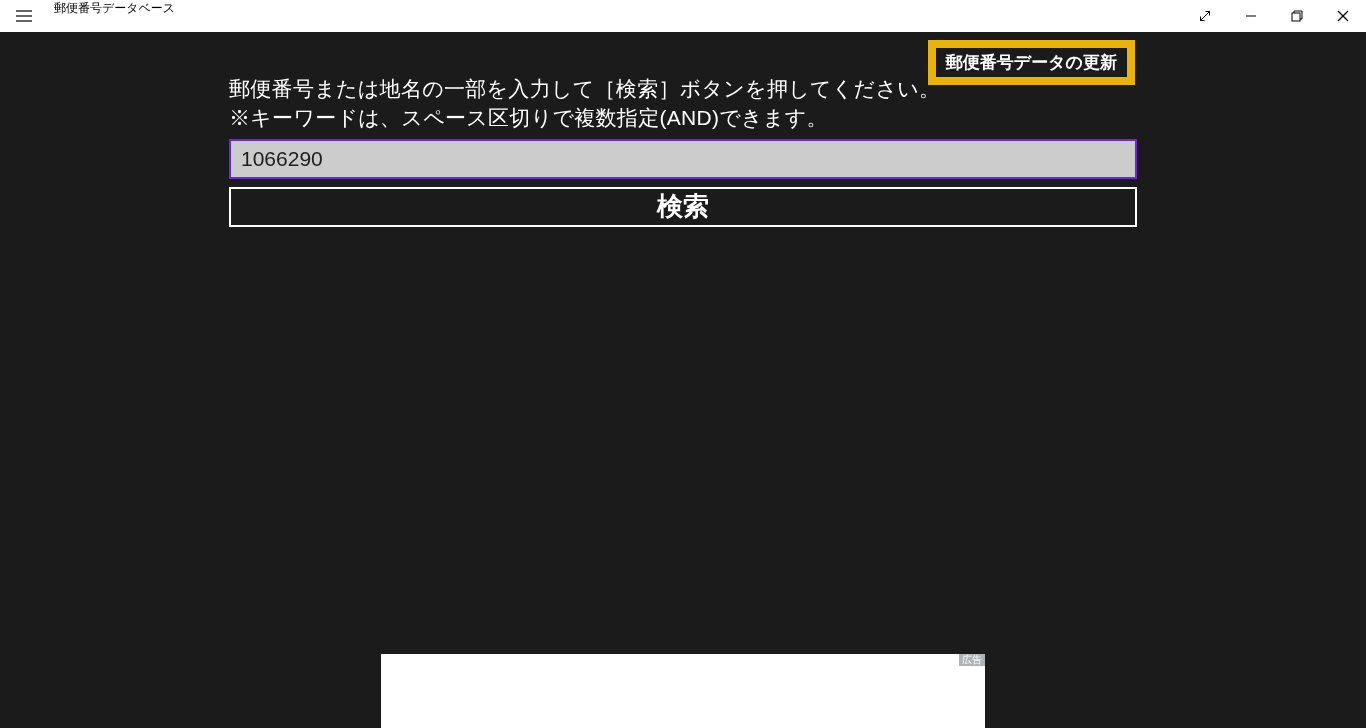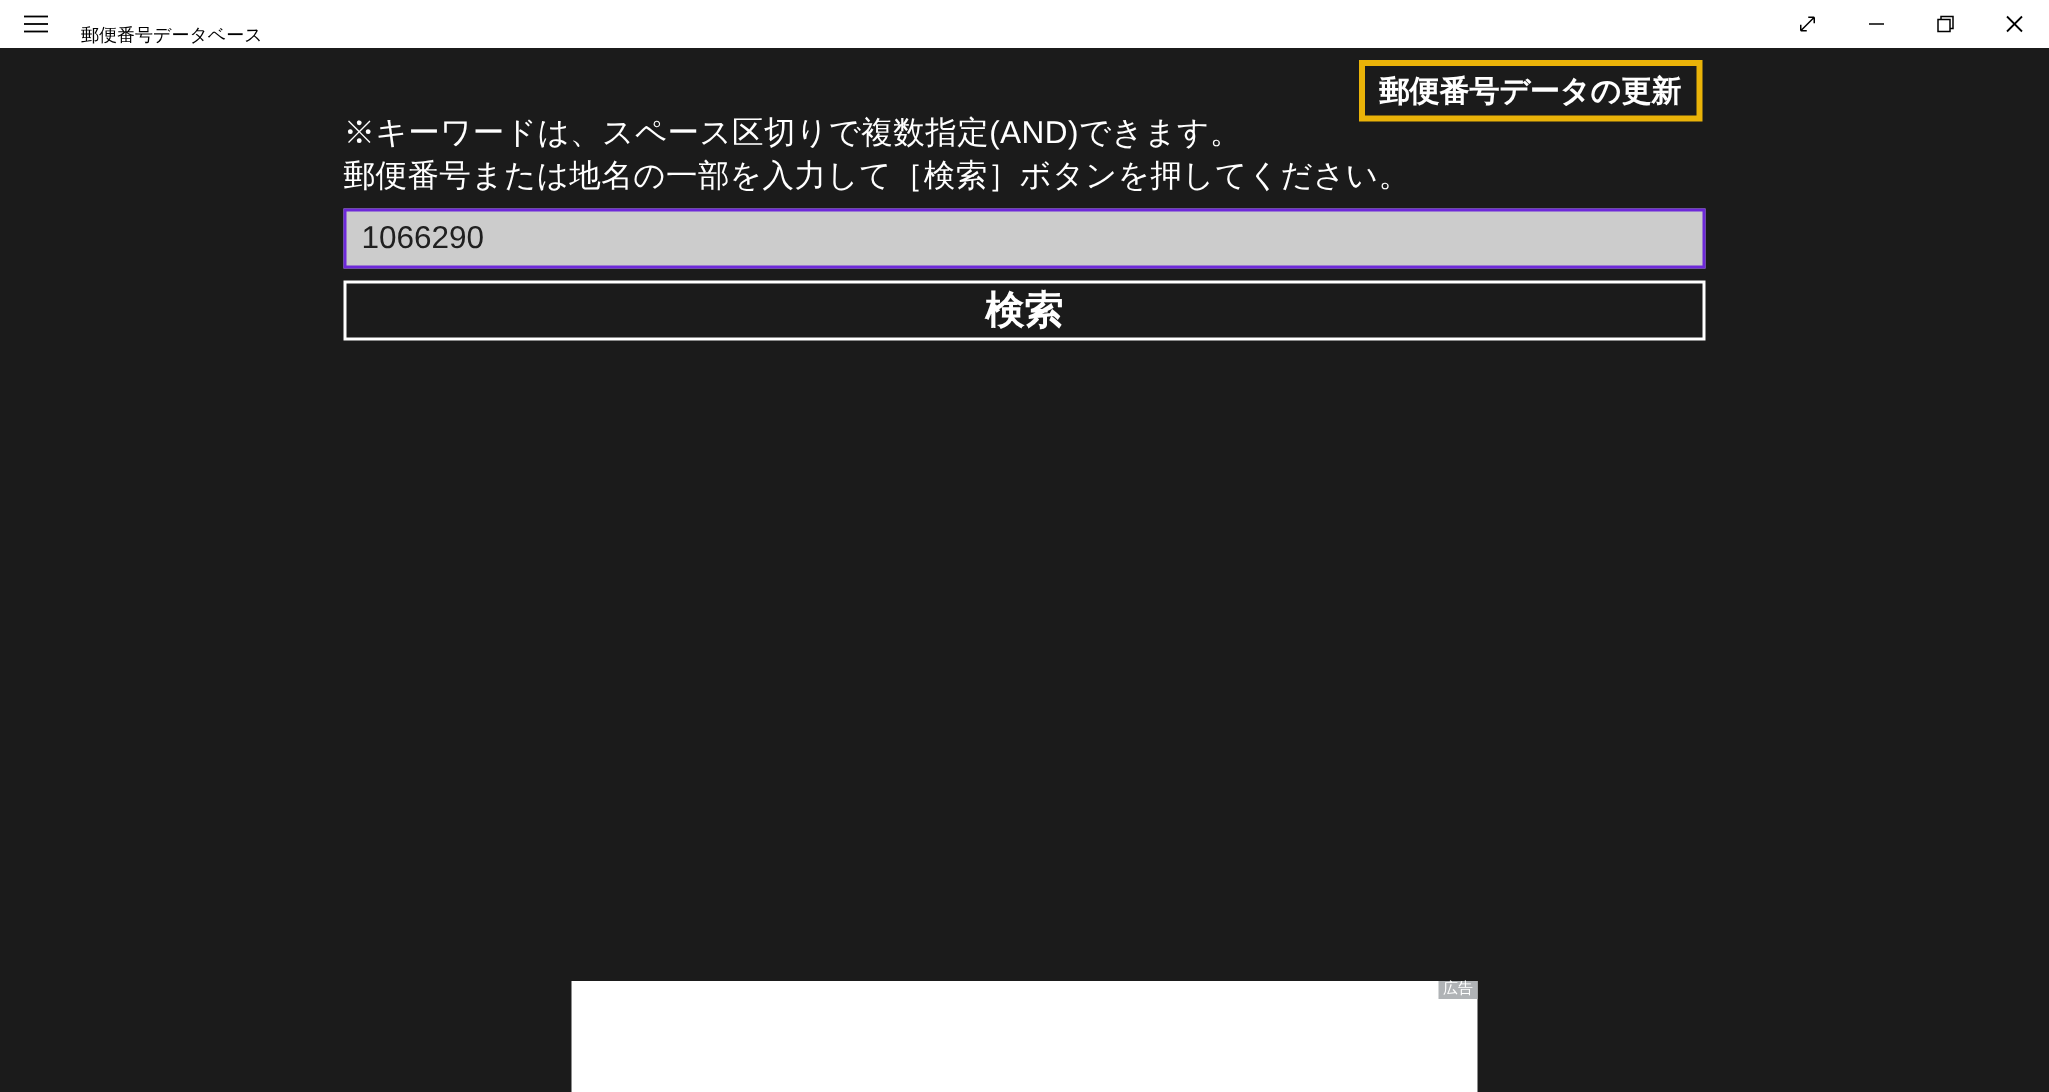--- a/index.html
+++ b/index.html
@@ -12,21 +12,21 @@
     height: 728px;
     font-family: "Yu Gothic UI", "Meiryo", "Segoe UI", sans-serif;
     overflow: hidden;
     background: #ffffff;
   }
   .titlebar {
     height: 32px;
     background: #ffffff;
     color: #000000;
     display: flex;
-    align-items: flex-end;
+    align-items: flex-start;
     position: relative;
   }
   .hamburger {
     width: 48px;
     height: 32px;
     display: flex;
     align-items: center;
     justify-content: center;
     cursor: pointer;
   }
@@ -64,24 +64,24 @@
     background: #1b1b1b;
     width: 100%;
     height: 696px;
     position: relative;
     color: #ffffff;
   }
   .update-btn {
     position: absolute;
     top: 8px;
     right: 231px;
-    border: 4px solid #eab308;
+    border: 8px solid #eab308;
     background: transparent;
     color: #ffffff;
-    font-size: 20px;
+    font-size: 17px;
     font-weight: 600;
     padding: 3px 10px;
     cursor: pointer;
     font-family: Liberation Sans, sans-serif;
   }
   .main-block {
     position: absolute;
     left: 229px;
     top: 42px;
     width: 908px;
@@ -173,22 +173,22 @@
     </div>
   </div>
 </div>
 
 <div class="content">
 
   <button class="update-btn">郵便番号データの更新</button>
 
   <div class="main-block">
     <div class="instructions">
+      <div>郵便番号または地名の一部を入力して［検索］ボタンを押してください。</div>
       <div>※キーワードは、スペース区切りで複数指定(AND)できます。</div>
-      <div>郵便番号または地名の一部を入力して［検索］ボタンを押してください。</div>
     </div>
     <input class="search-input" type="text" value="1066290" style="">
     <button class="search-btn">検索</button>
   </div>
 
   <div class="ad-area">
     <div class="ad-badge">広告</div>
   </div>
 
 </div>

